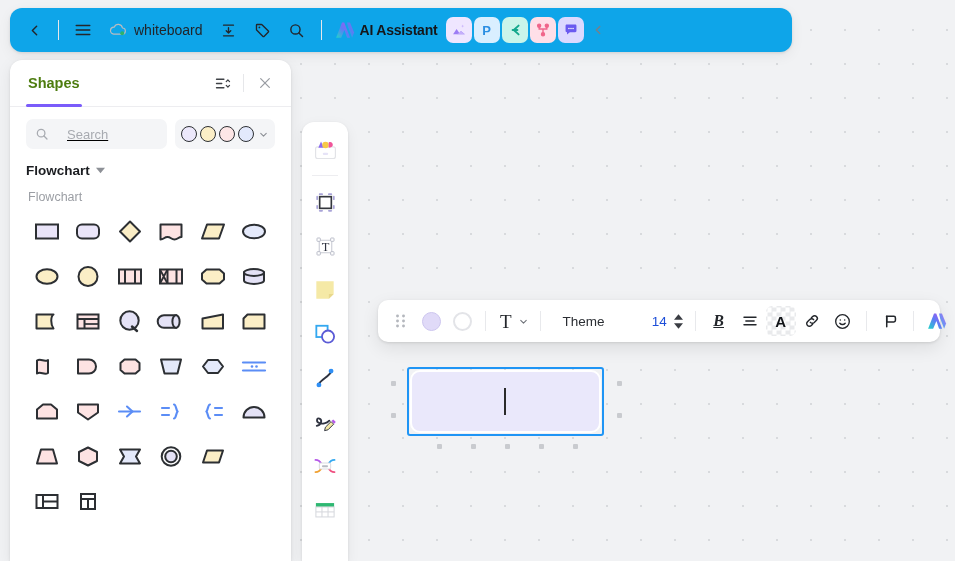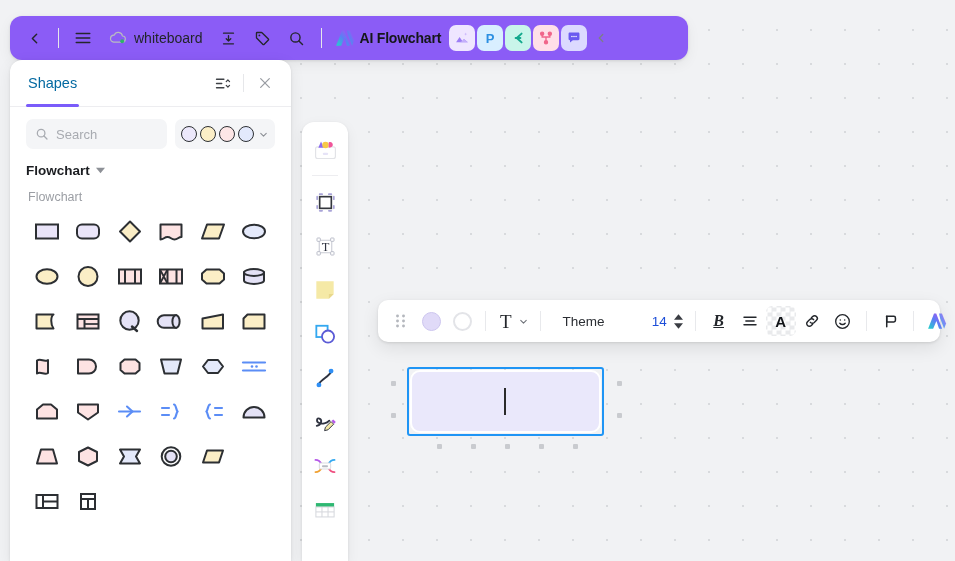--- a/index.html
+++ b/index.html
@@ -15,23 +15,23 @@
   #canvas {
     position: absolute; inset: 0;
     background-color: #f1f2f4;
     background-image: radial-gradient(circle, #d8dadd 1.1px, transparent 1.2px);
     background-size: 34px 34px;
     background-position: 12px 13px;
   }
 
   
   #topbar {
-    position: absolute; left: 10px; top: 16px;
-    height: 44px; width: 678px;
-    background: #8b5cf6;
+    position: absolute; left: 10px; top: 8px;
+    height: 44px; width: 782px;
+    background: #0ea5e9;
     border-radius: 12px;
     box-shadow: 0 1px 3px rgba(0,0,0,.10), 0 4px 14px rgba(0,0,0,.06);
     display: flex; align-items: center;
     padding: 0 8px;
     gap: 2px;
   }
   .tb-btn {
     width: 32px; height: 32px; border-radius: 7px;
     display: flex; align-items: center; justify-content: center;
     cursor: pointer; color: #3a3d42; flex: 0 0 auto;
@@ -66,33 +66,33 @@
   #panel-head {
     height: 47px; display: flex; align-items: center;
     padding: 0 12px 0 16px; border-bottom: 1px solid #ededf0;
     position: relative; flex: 0 0 auto;
   }
   .ptab {
     font-size: 14.5px; color: #9b9ea4; cursor: pointer;
     height: 47px; display:flex; align-items:center; padding: 0 2px; margin-right: 26px;
     position: relative;
   }
-  .ptab.active { color: #0369a1; font-weight: normal; }
+  .ptab.active { color: #4d7c0f; font-weight: bold; }
   .ptab.active::after {
     content:""; position:absolute; left:0; right:0; bottom:0;
     height: 3px; background: #7a5cfa; border-radius: 2px;
   }
   #panel-head-right { margin-left: auto; display: flex; align-items: center; gap: 2px; }
   .phr-btn { width: 28px; height: 28px; border-radius: 6px; display:flex; align-items:center; justify-content:center; cursor:pointer; color:#3f4247;}
   .phr-sep { width:1px; height:18px; background:#e6e7ea; margin: 0 5px; }
 
   #search-row { display: flex; align-items: center; gap: 8px; padding: 12px 16px 10px 16px; flex:0 0 auto;}
   #search-box {
     flex: 1 1 auto; height: 30px; background: #f4f5f7; border-radius: 7px;
-    display: flex; align-items: center; gap: 7px; padding: 0 9px; cursor: text;
+    display: flex; align-items: center; gap: 18px; padding: 0 9px; cursor: text; text-decoration: underline;
   }
   #search-input {
     border: 0; outline: 0; background: transparent; font-size: 13px;
     color: #24262b; width: 100%; font-family: "Liberation Sans", sans-serif;
   }
   #search-input::placeholder { color: #a8abb1; }
   #palette {
     height: 30px; background: #f4f5f7; border-radius: 7px;
     display: flex; align-items: center; gap: 3px; padding: 0 6px; cursor: pointer;
   }
@@ -238,21 +238,21 @@
             <linearGradient id="aig" x1="0" y1="1" x2="1" y2="0">
               <stop offset="0" stop-color="#21d4c8"></stop>
                 <stop offset=".5" stop-color="#5b7ef5"></stop>
                 <stop offset="1" stop-color="#b44ef0"></stop>
             </linearGradient>
           </defs>
           <path d="M2.2 18 8.4 2.2h2.3L16.9 18h-3.2L11 10.3h-.2L7.5 18z" fill="url(#aig)"></path>
           <path d="M13.6 2.2h3.1L21 12.6l-2 5.4-4.2-11z" fill="url(#aig)" opacity=".85"></path>
         </svg>
       </span>
-      <span id="ai-label">AI Flowchart</span>
+      <span id="ai-label">AI Assistant</span>
     </div>
 
     <div class="app-icon" style="background:#efe6ff">
       <svg width="16" height="16" viewBox="0 0 20 20">
         <path d="M2.6 15.4 7 8.6l3.4 5.1 2-2.6 4.9 4.3z" fill="#9d7df5"></path>
         <path d="M10.4 13.7l2-2.6 4.9 4.3H6.9z" fill="#c4aefb"></path>
         <path d="M14.6 3.1l.55 1.5 1.5.55-1.5.55-.55 1.5-.55-1.5-1.5-.55 1.5-.55z" fill="#c9b4fb"></path>
       </svg>
     </div>
     <div class="app-icon" style="background:#d9efff;color:#2b8fe2;font-size:13px;">

